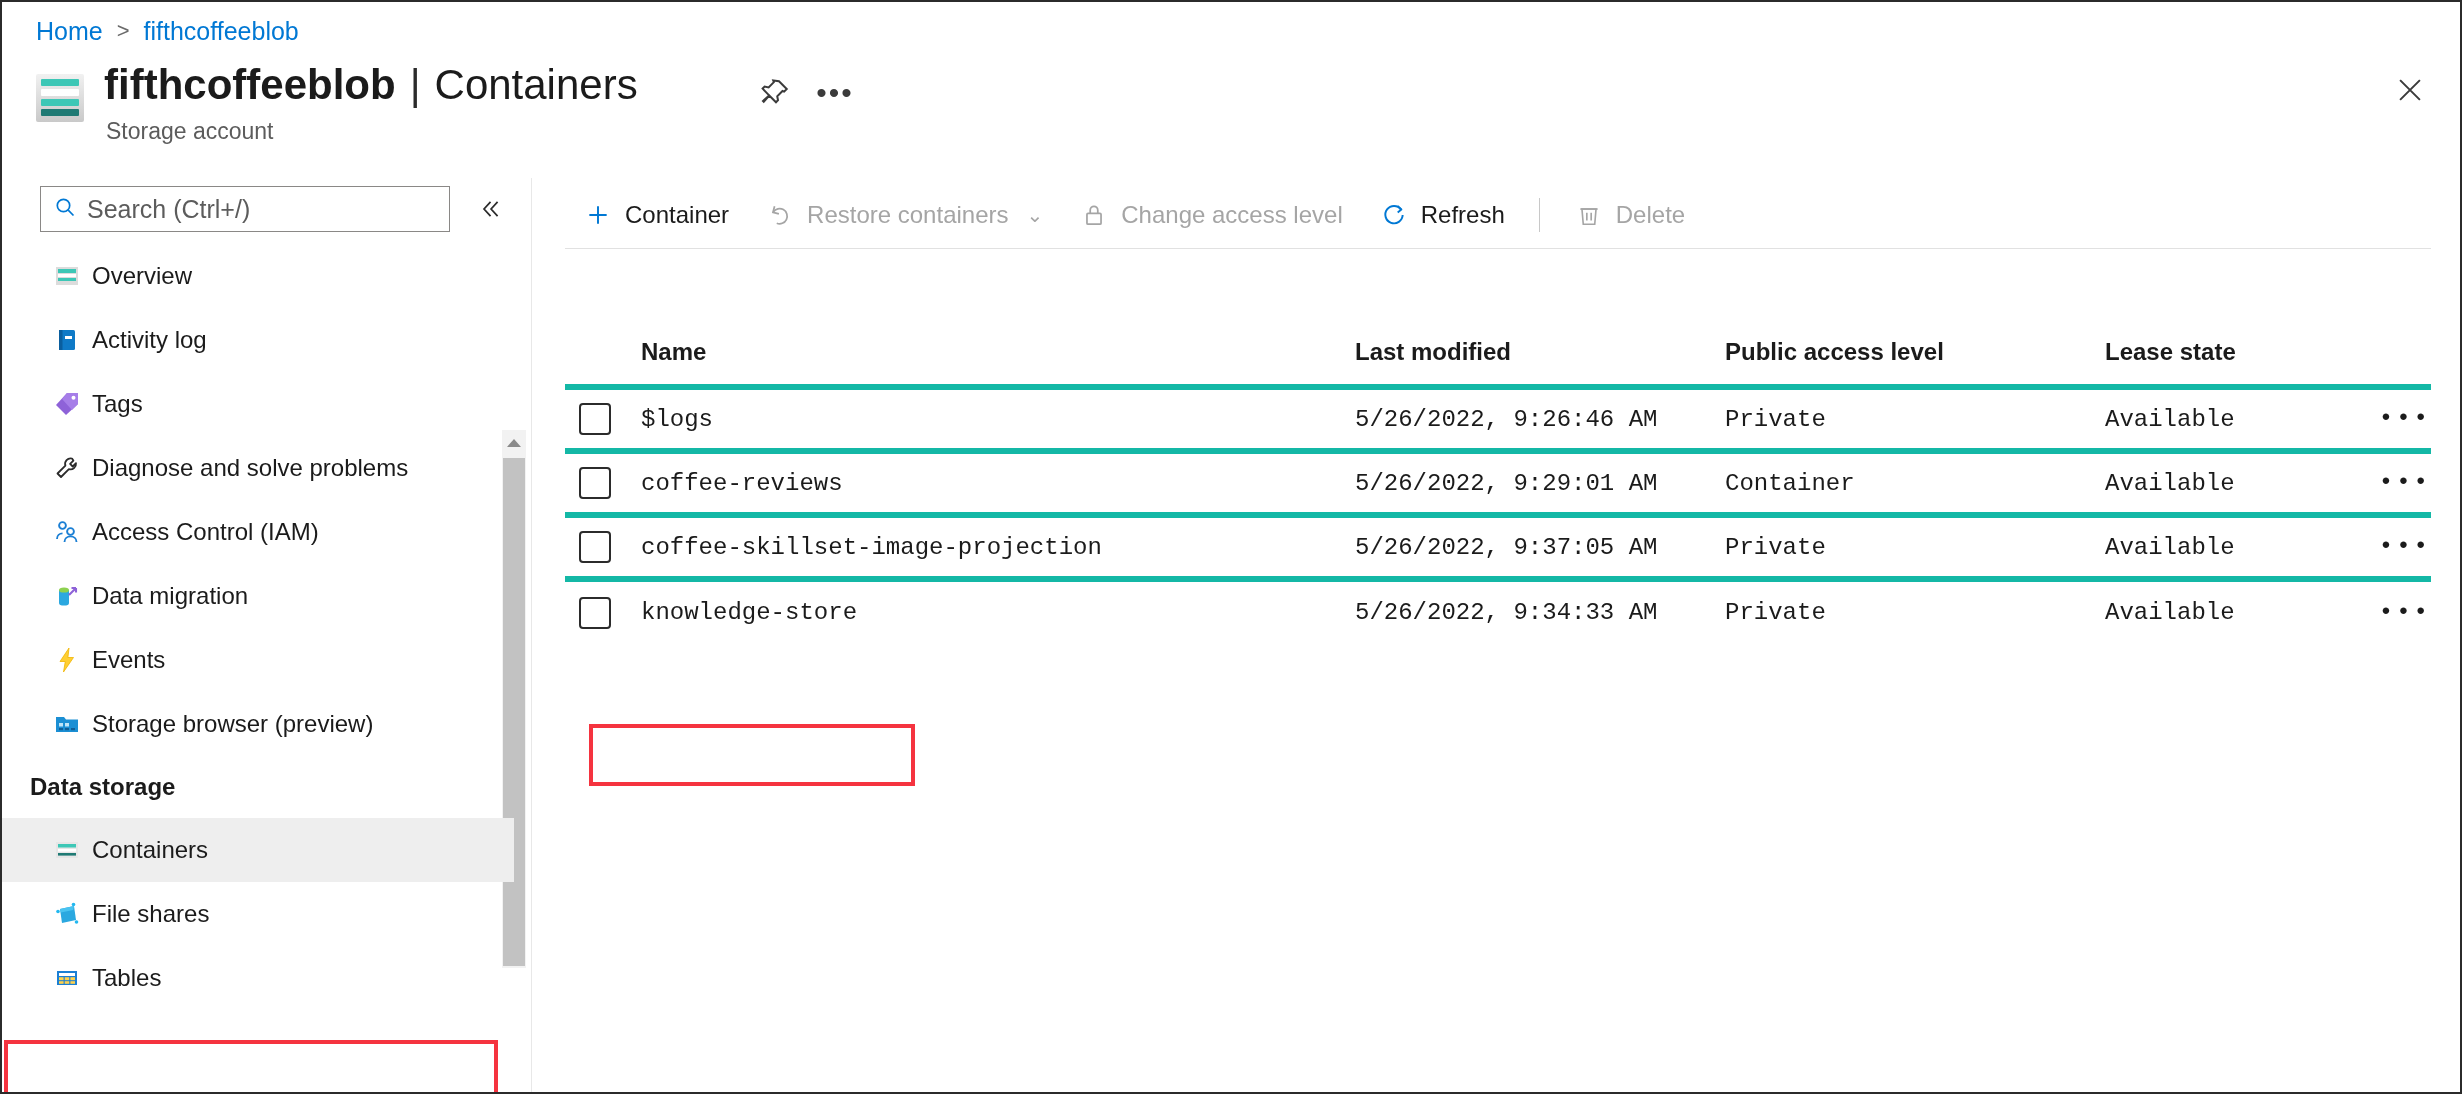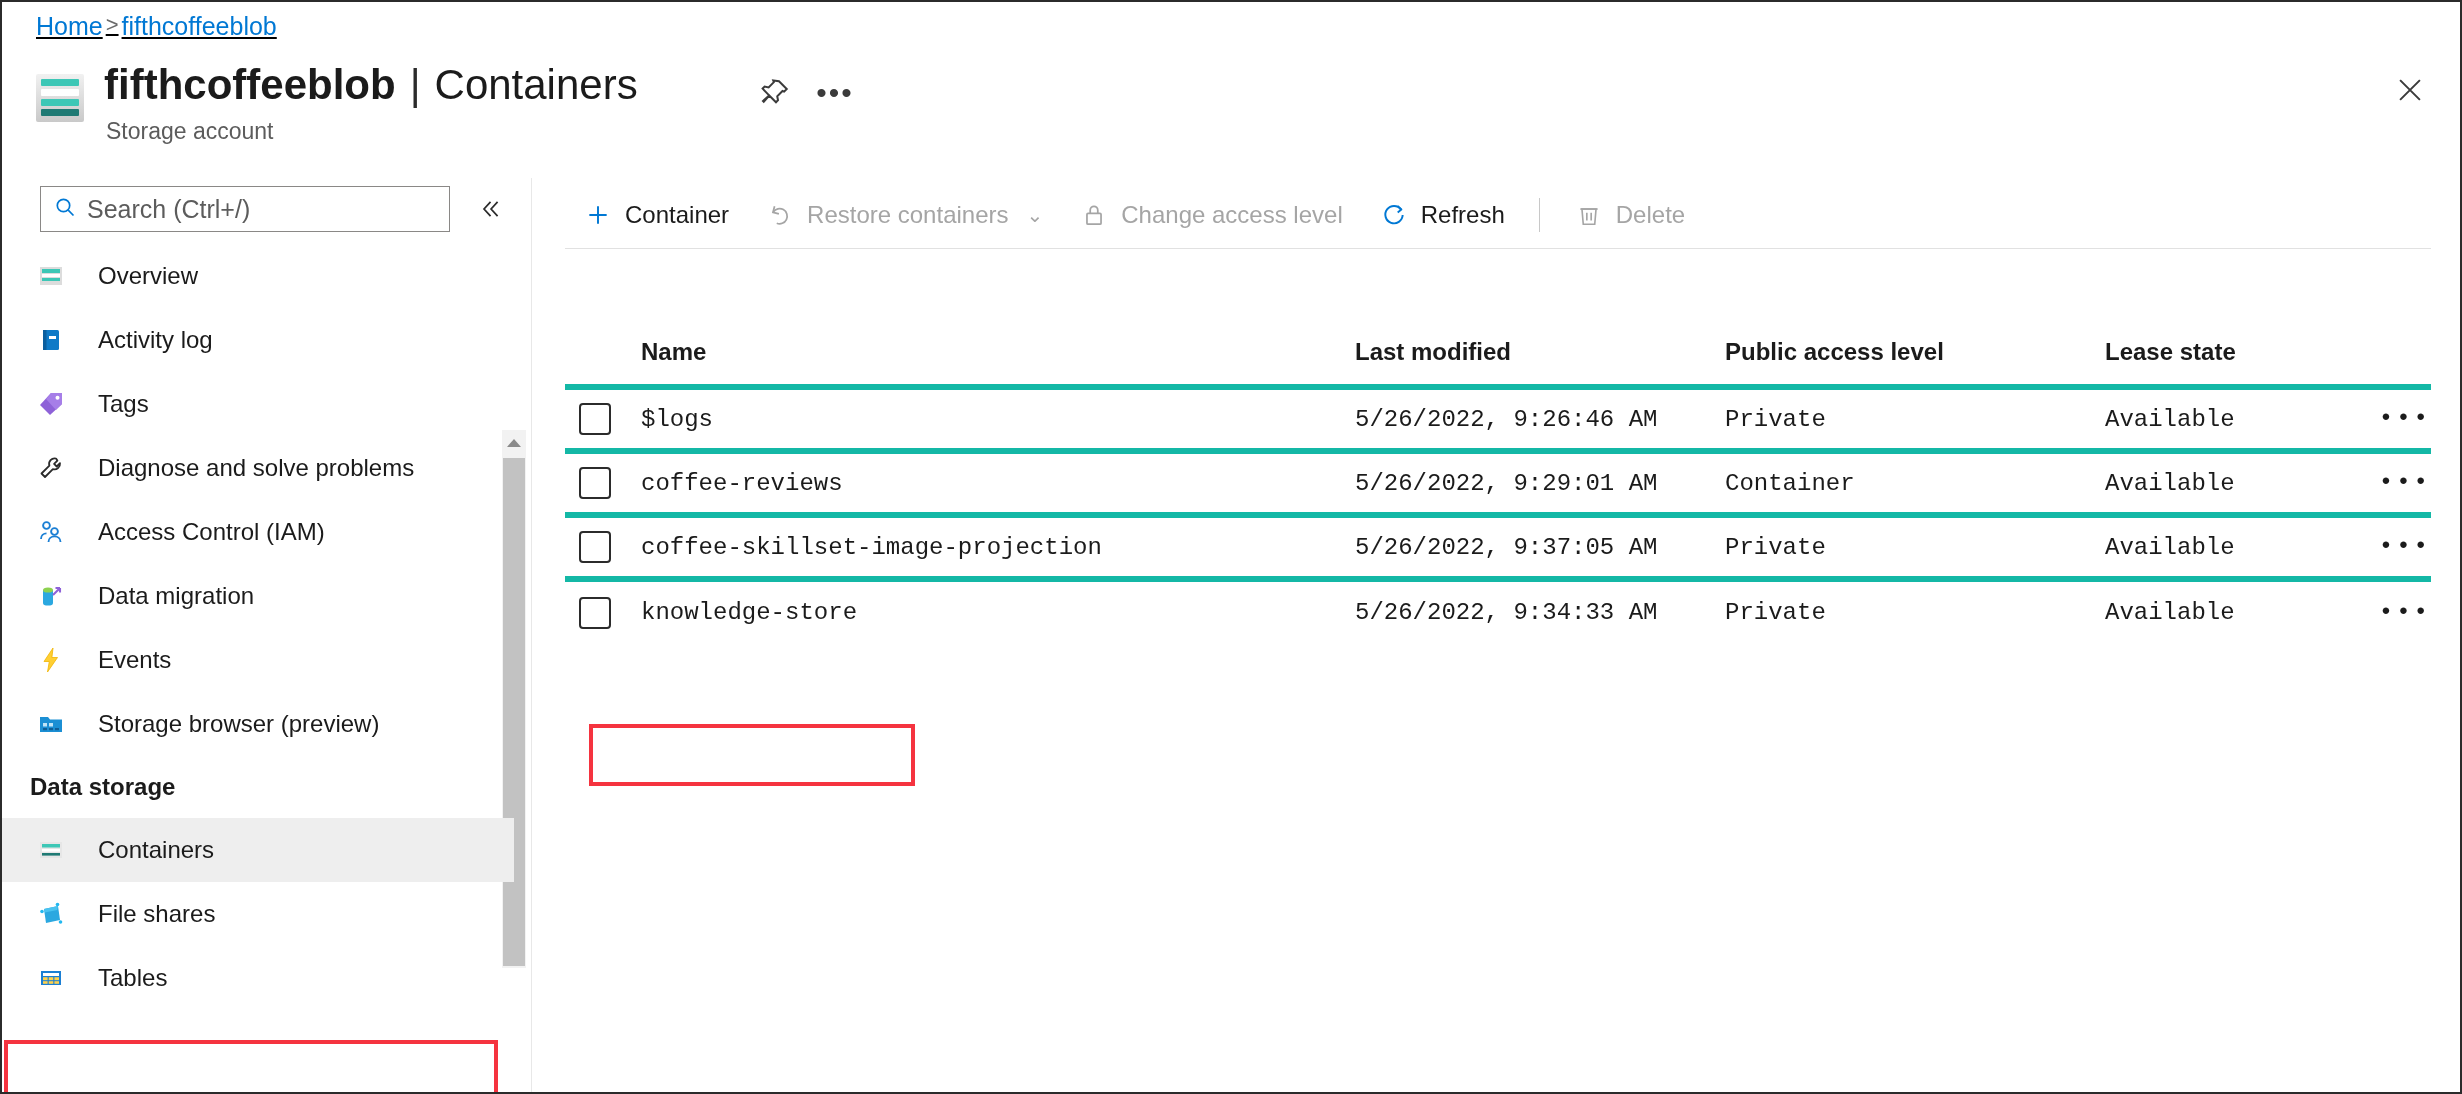--- a/index.html
+++ b/index.html
@@ -21,24 +21,23 @@
     overflow: hidden;
   }
 
   
   #breadcrumb {
     position: absolute;
     left: 34px;
     top: 10px;
     height: 38px;
     display: flex;
-    align-items: flex-start;
-    gap: 3px;
+    align-items: center;
+    gap: 14px;
     font-size: 25px;
-    text-decoration: underline;
   }
   .bc-link { color: #0078d4; cursor: pointer; white-space: nowrap; }
   .bc-sep { color: #6b6b6b; font-size: 22px; }
 
   
   #title-row {
     position: absolute;
     left: 34px;
     top: 58px;
     display: flex;
@@ -150,22 +149,22 @@
     left: 0; top: 66px;
     width: 512px;
     height: 850px;
   }
 
   .nav-item {
     position: relative;
     height: 64px;
     display:flex;
     align-items:center;
-    gap: 32px;
-    padding-left: 34px;
+    gap: 10px;
+    padding-left: 50px;
     cursor: pointer;
     font-size: 24px;
     color: #1b1b1b;
     text-align: right;
   }
   .nav-item.selected { background:#eeeeee; }
   .nav-icon { width: 30px; height: 30px; flex:0 0 30px; display:flex; align-items:center; justify-content:center; }
   .nav-label { white-space: nowrap; }
 
   .nav-group-title {

